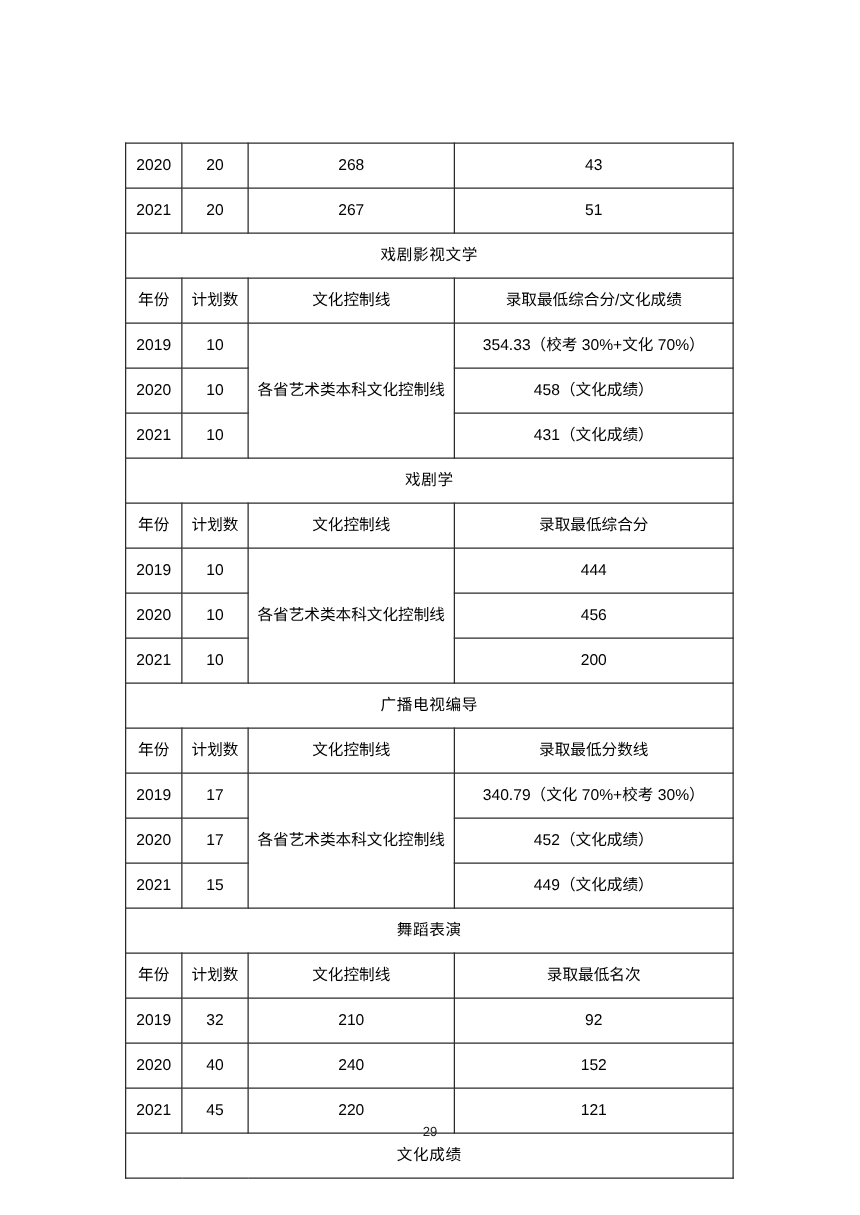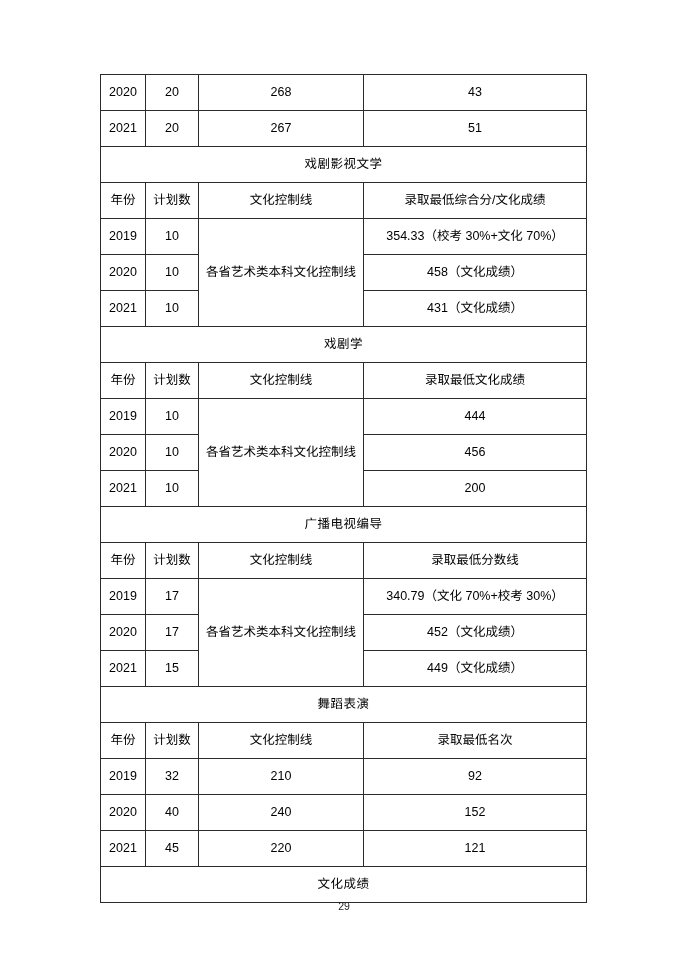--- a/index.html
+++ b/index.html
@@ -31,20 +31,21 @@
     left: 100px;
     top: 74px;
     width: 486px;
   }
 
   table.score-table {
     border-collapse: collapse;
     table-layout: fixed;
     width: 486px;
     background: #ffffff;
+    margin-top: 40px;
   }
 
   table.score-table td {
     border: 1px solid #2b2b2b;
     padding: 0 4px;
     text-align: center;
     vertical-align: middle;
     font-size: 12.5px;
     line-height: 1.25;
     height: 35px;
@@ -139,21 +140,21 @@
             <td>10</td>
             <td>431（文化成绩）</td>
           </tr>
           <tr>
             <td class="section-title" colspan="4">戏剧学</td>
           </tr>
           <tr>
             <td class="col-head">年份</td>
             <td class="col-head">计划数</td>
             <td class="col-head">文化控制线</td>
-            <td class="col-head">录取最低文化成绩</td>
+            <td class="col-head">录取最低综合分</td>
           </tr>
           <tr>
             <td>2019</td>
             <td>10</td>
             <td class="merged-line" rowspan="3">各省艺术类本科文化控制线</td>
             <td>444</td>
           </tr>
           <tr>
             <td>2020</td>
             <td>10</td>

